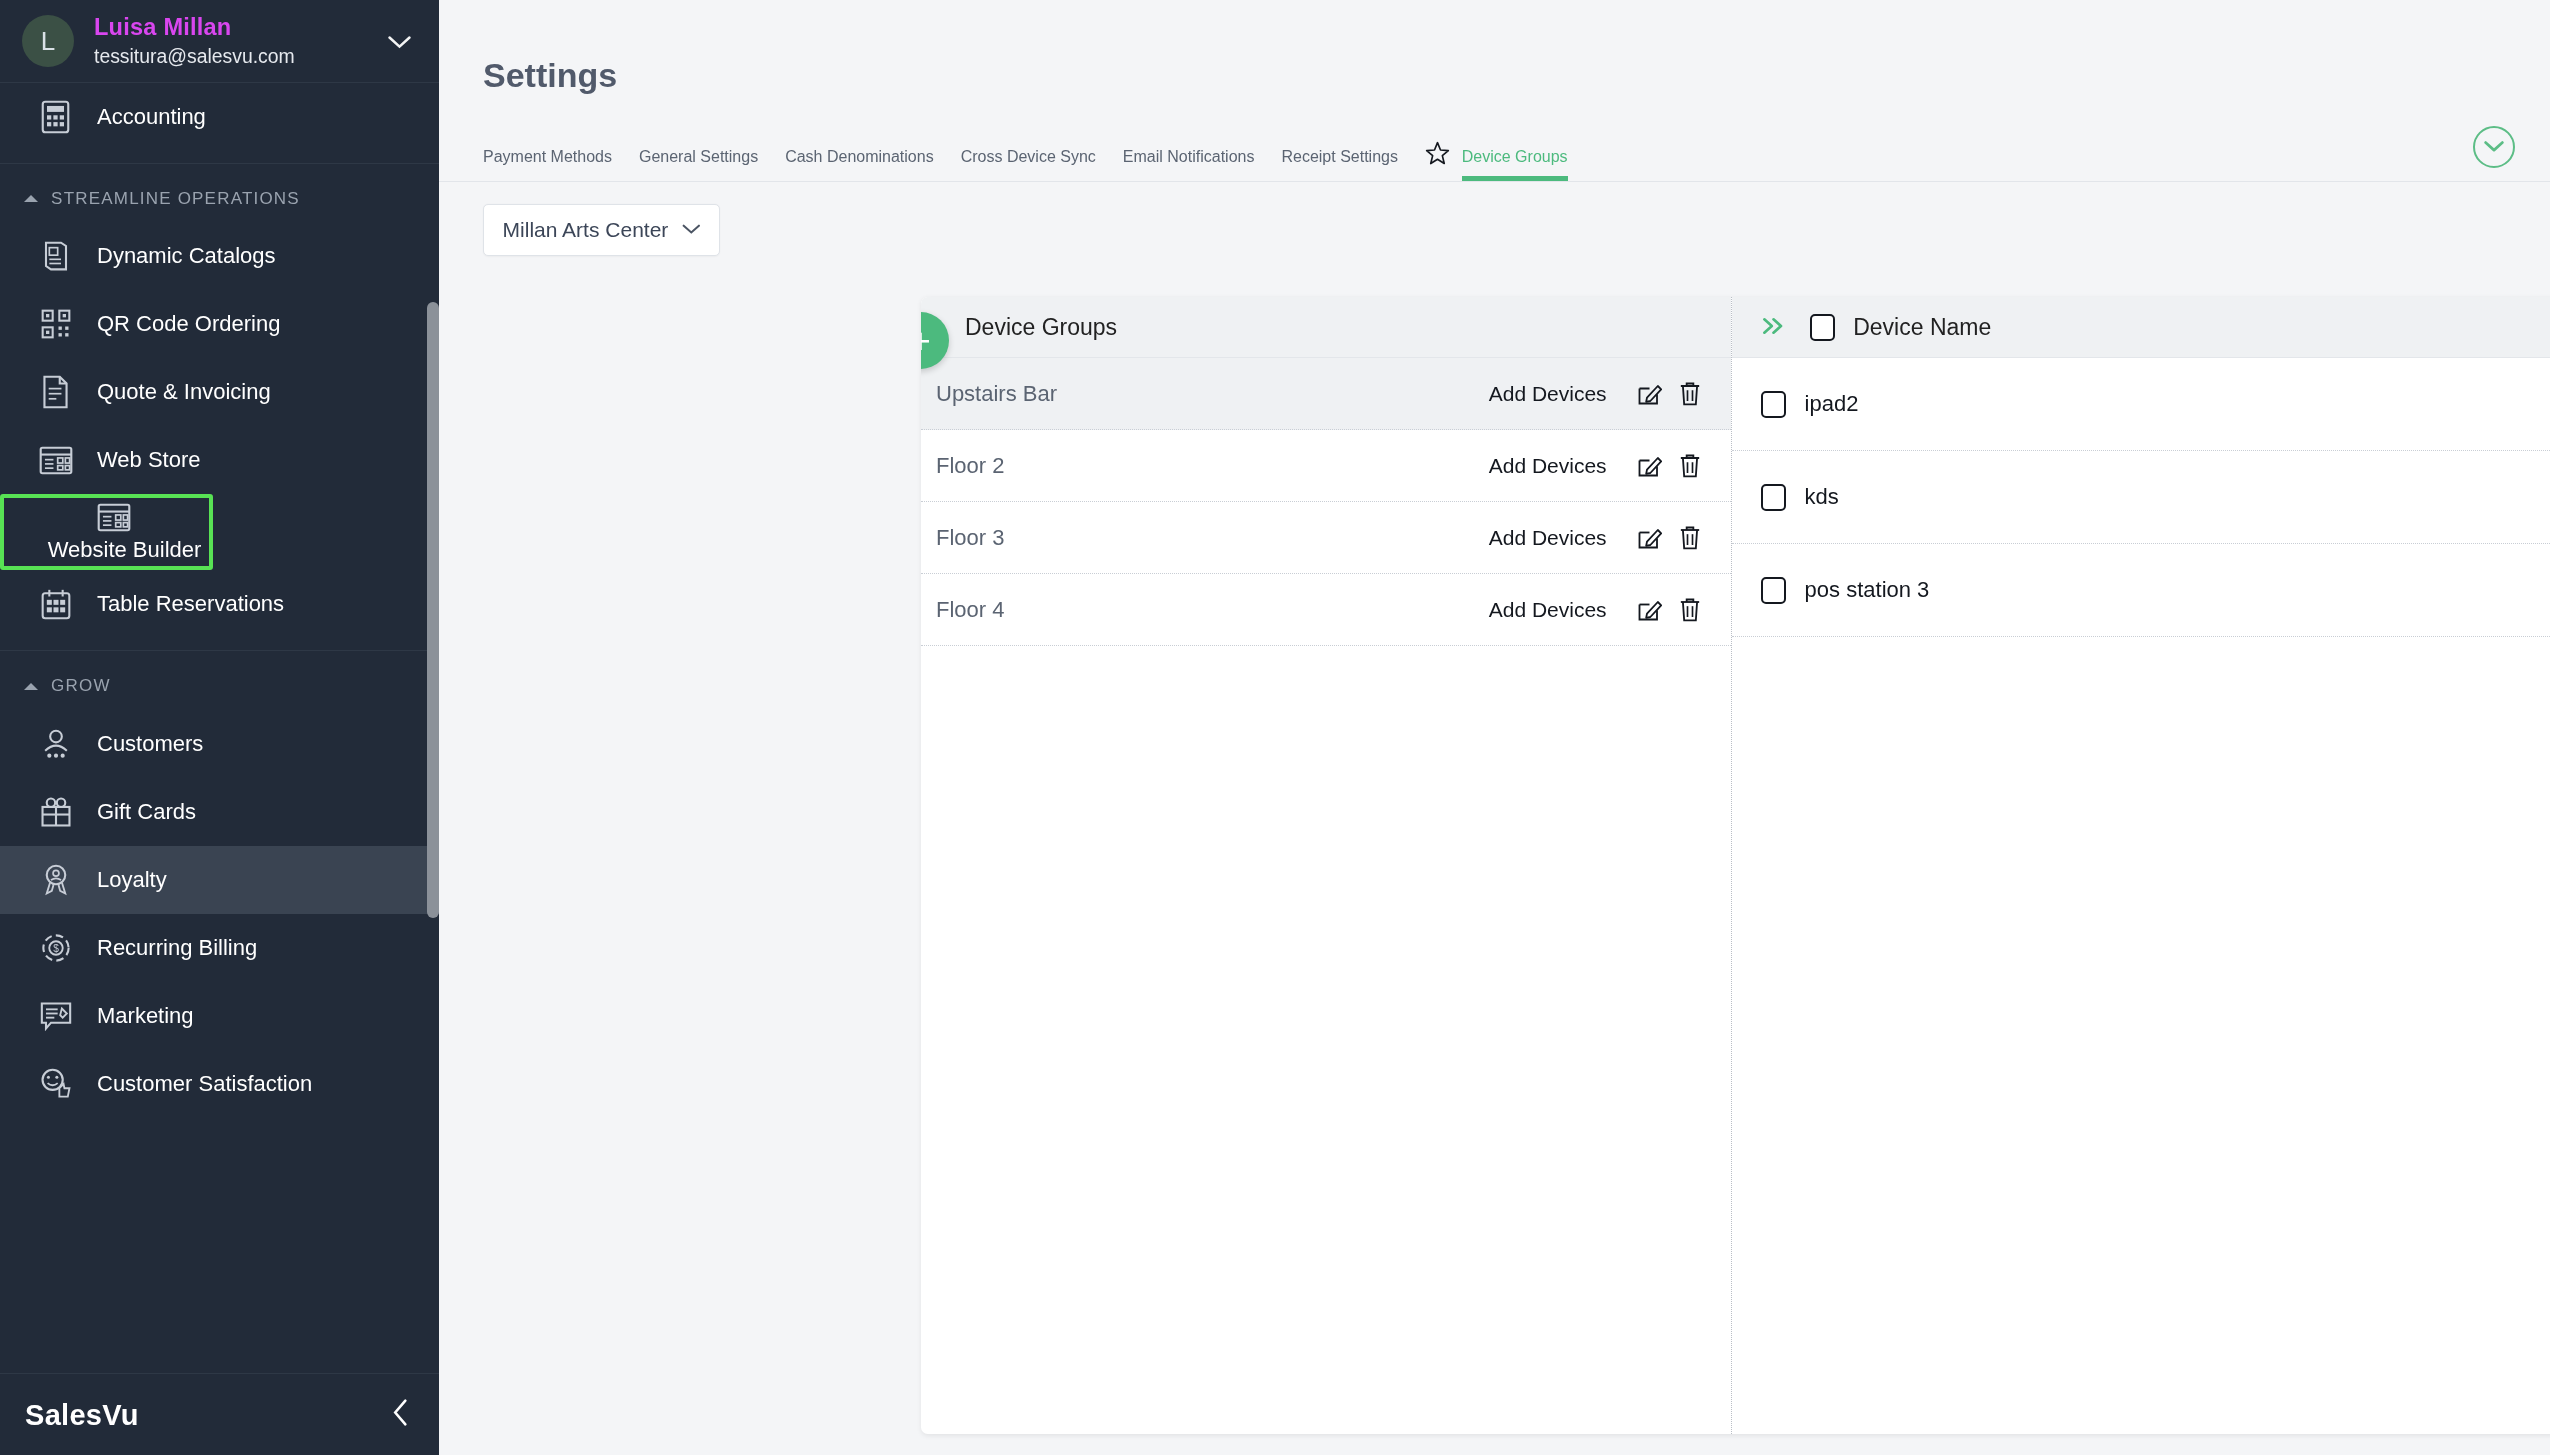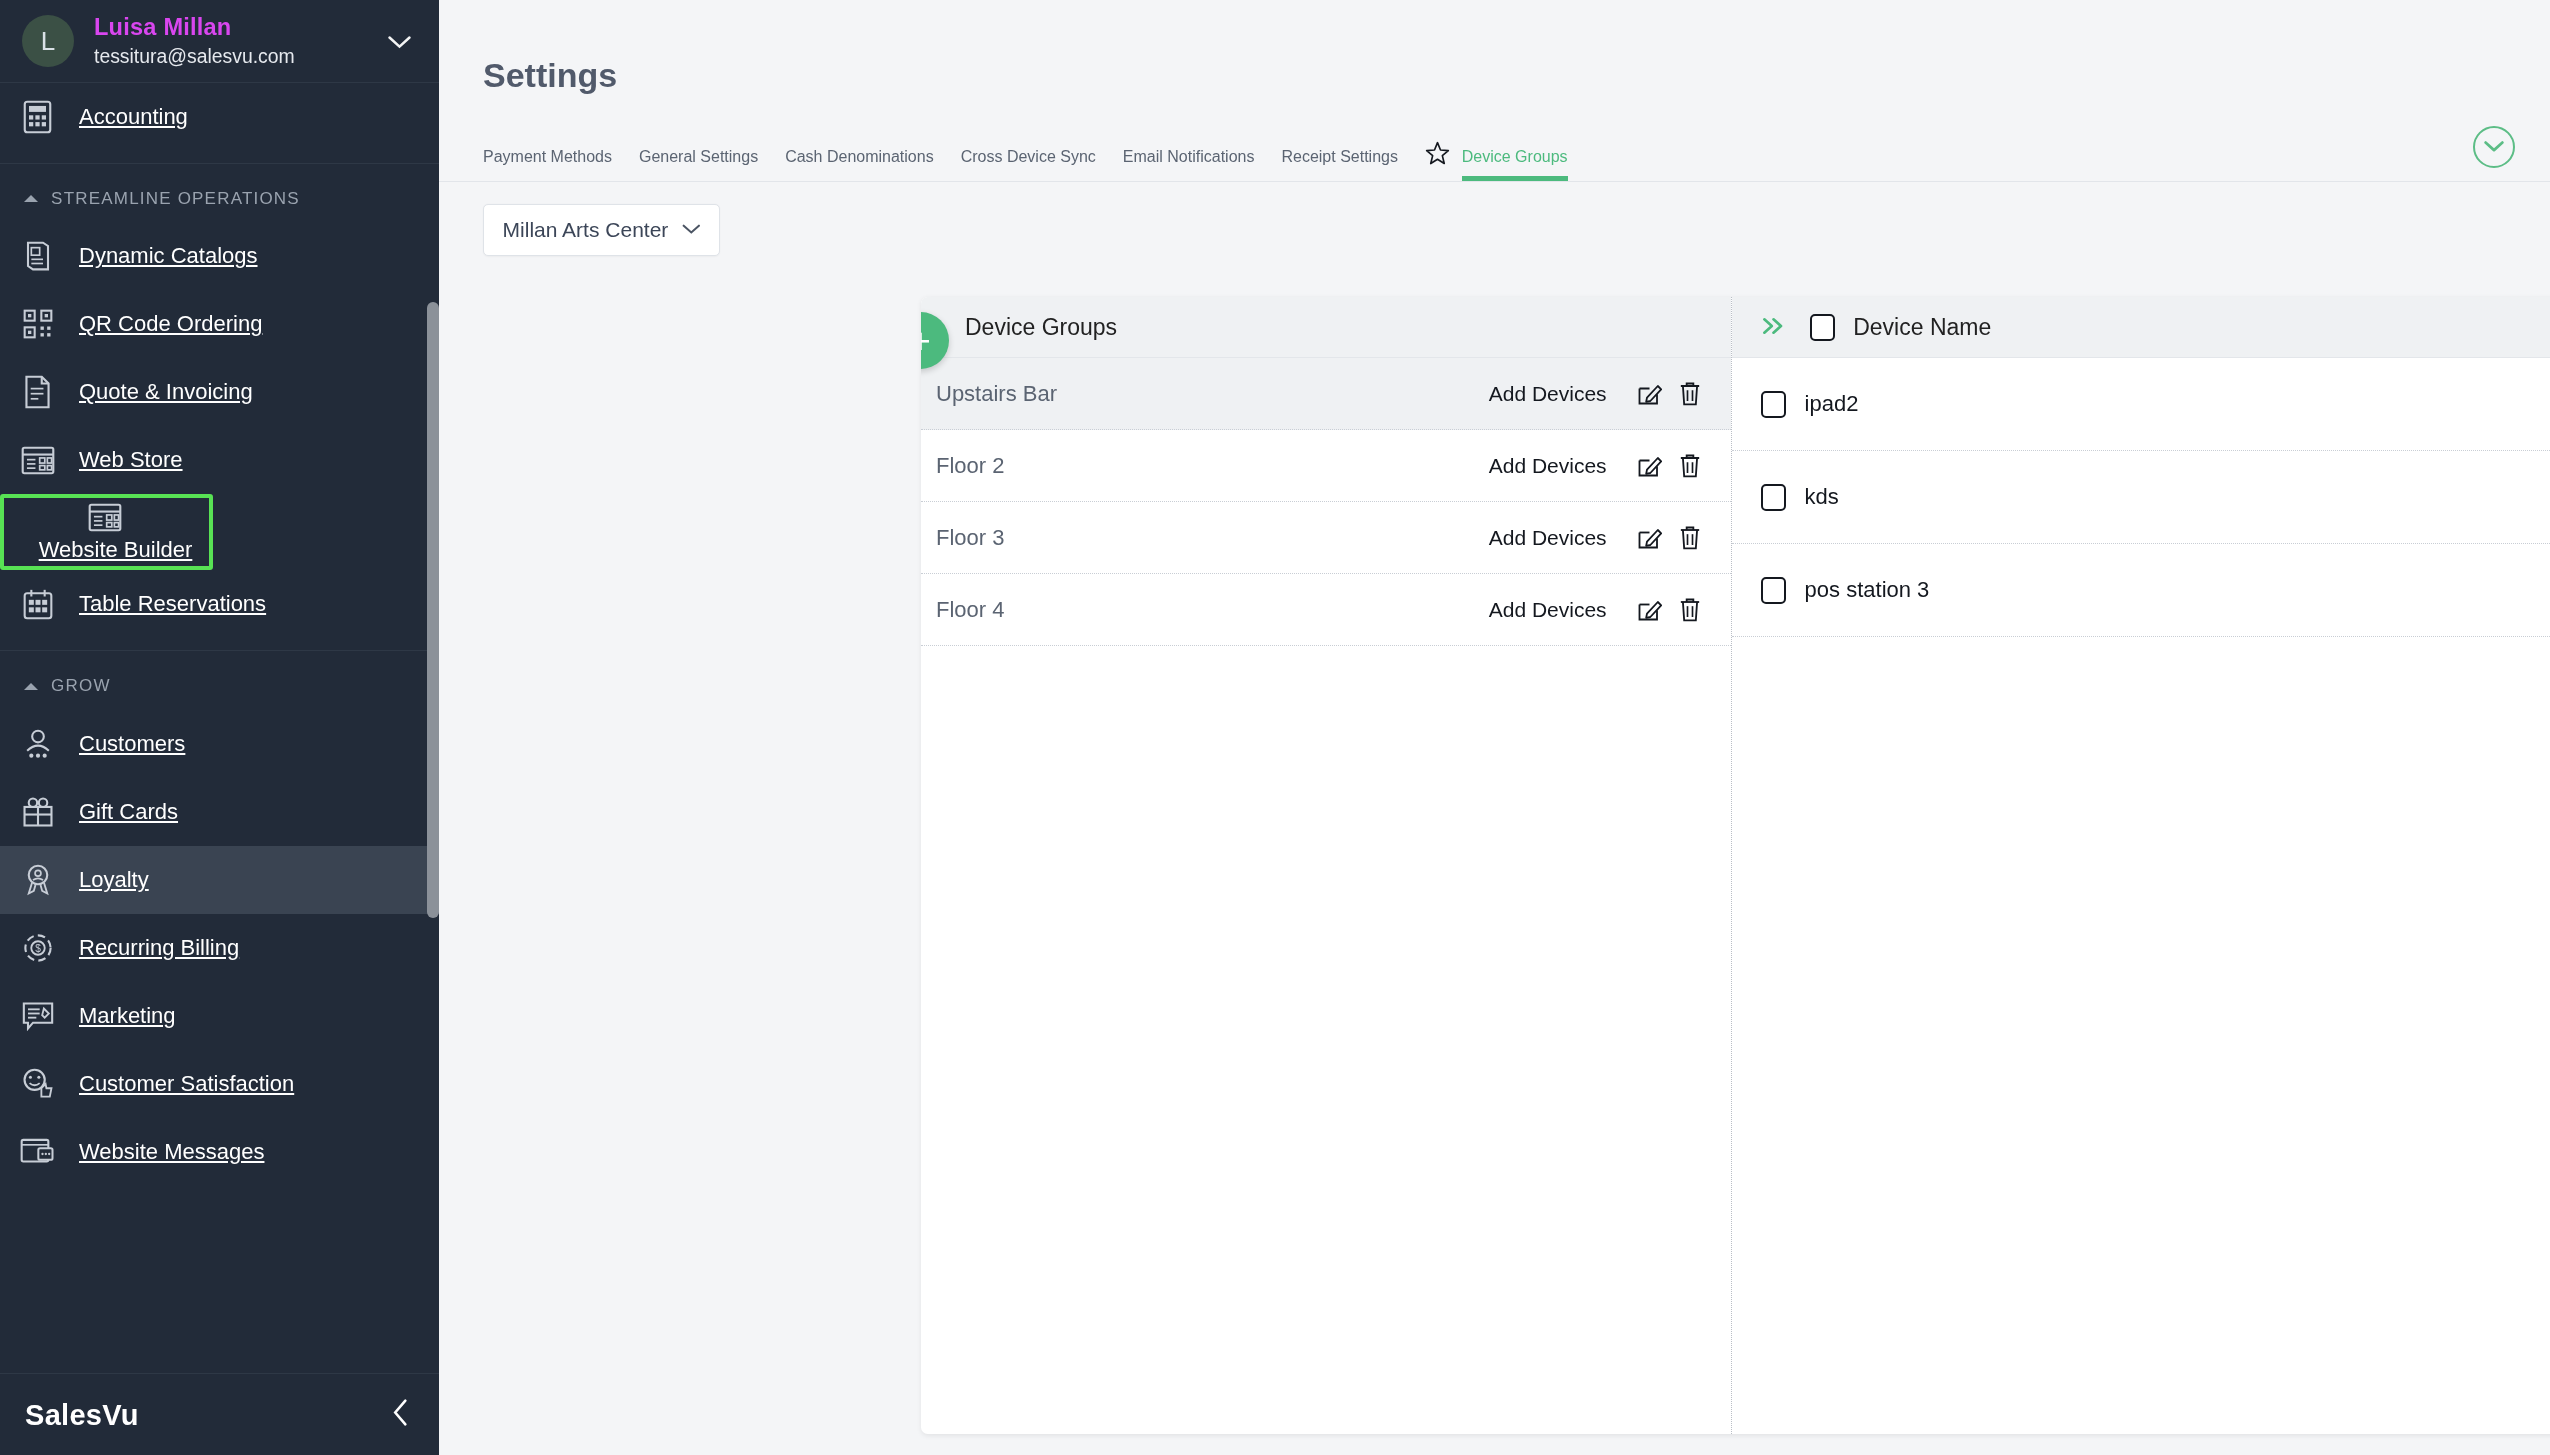--- a/index.html
+++ b/index.html
@@ -46,25 +46,24 @@
   .sb-scroll {
     flex: 1 1 auto;
     position: relative;
     overflow: hidden;
   }
   .sb-track { position: relative; }
 
   .sb-item {
     display: flex; align-items: center;
     height: 68px;
-    padding-left: 18px;
+    padding-left: 36px;
     color: #ffffff;
     font-size: 22px;
     cursor: pointer;
-    text-decoration: underline;
   }
   .sb-item.active { background: #3a4452; }
   .sb-item.highlight {
     border: 4.2px solid #58e254;
     border-radius: 3px;
     margin-right: 226px;
     height: 76px;
     flex-direction: column;
   }
   .sb-ico {
@@ -446,33 +445,20 @@
                 <circle cx="21" cy="11" r="1.8" fill="#c7cdd6"></circle>
                 <path d="M10 18 Q16 23 22 18" stroke="#c7cdd6" stroke-width="2.2" fill="none"></path>
                 <path d="M24 34 L24 24 L29 19 L30 24 L36 24 L34 34 Z" stroke="#c7cdd6" stroke-width="2.2" fill="none"></path>
               </svg>
           </span>
           <span class="sb-label">Customer Satisfaction</span>
         </div>
 
 
 
-        <div class="sb-item">
-          <span class="sb-ico">
-            <svg width="35" height="29" viewBox="0 0 42 34">
-                <rect x="2" y="3" width="32" height="26" rx="2" stroke="#c7cdd6" stroke-width="2.5" fill="none"></rect>
-                <line x1="2" y1="9" x2="34" y2="9" stroke="#c7cdd6" stroke-width="2"></line>
-                <rect x="22" y="13" width="17" height="14" rx="2" stroke="#c7cdd6" stroke-width="2.4" fill="#222b39"></rect>
-                <circle cx="27" cy="20" r="1.4" fill="#c7cdd6"></circle>
-                <circle cx="31" cy="20" r="1.4" fill="#c7cdd6"></circle>
-                <circle cx="35" cy="20" r="1.4" fill="#c7cdd6"></circle>
-              </svg>
-          </span>
-          <span class="sb-label">Website Messages</span>
-        </div>
 
       </div>
       <div class="sb-scrollbar"></div>
     </div>
 
     <div class="sb-footer">
       <span class="sb-brand">SalesVu</span>
       <span class="sb-collapse">
         <svg width="18.6" height="29" viewBox="0 0 22 34">
             <path d="M17 3 L5 17 L17 31" stroke="#ffffff" stroke-width="3" fill="none" stroke-linecap="round"></path>

